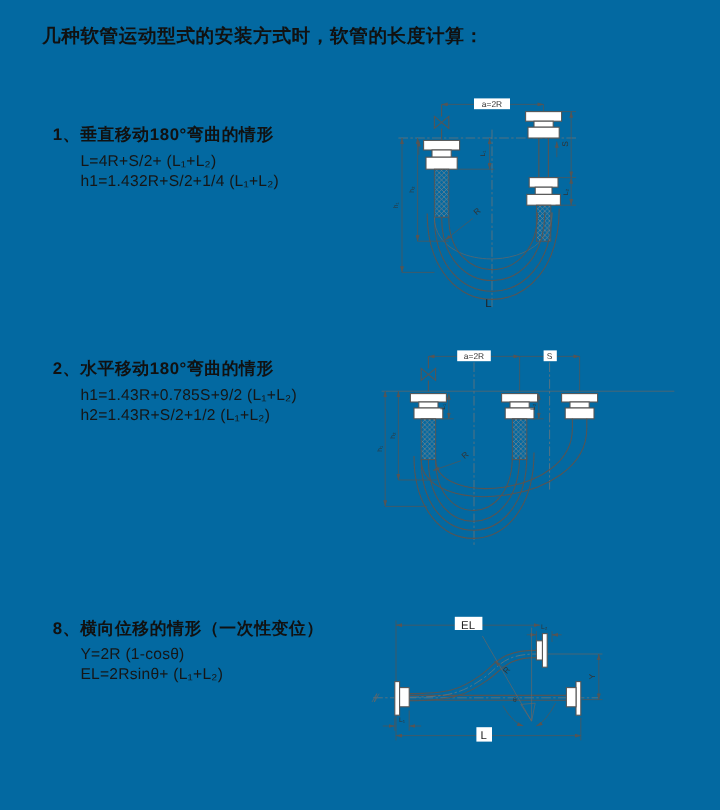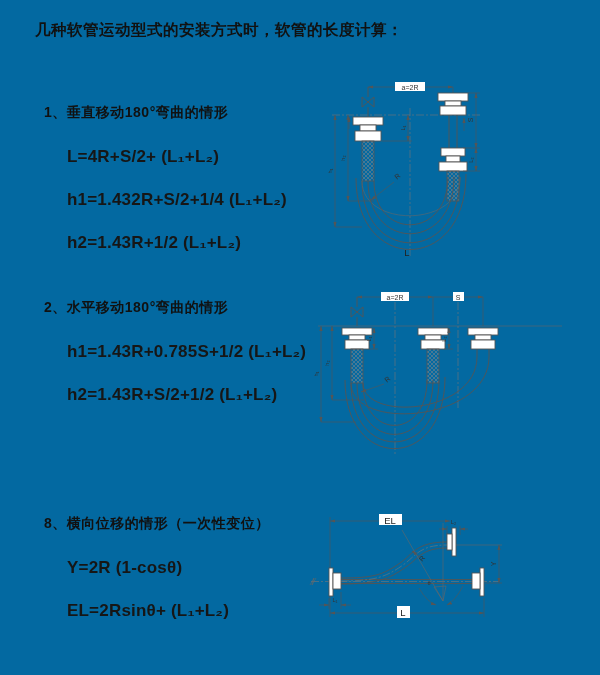--- a/index.html
+++ b/index.html
@@ -10,22 +10,22 @@
   .title{
     position:absolute;left:35px;top:20px;margin:0;
     font-size:15.5px;font-weight:bold;letter-spacing:0.5px;color:#111;
   }
   .sec{position:absolute;left:44px;}
   .sec1{top:104px;}
   .sec2{top:299px;}
   .sec3{top:515px;}
   .heading{font-size:14px;font-weight:bold;letter-spacing:0.5px;color:#111;height:20px;}
   .formula{
-    font-size:17px;font-weight:bold;letter-spacing:0.2px;color:#161616;
-    margin:23px 0 0 23px;white-space:nowrap;
+    font-size:13px;font-weight:normal;letter-spacing:0.2px;color:#161616;
+    margin:2px 0 0 23px;white-space:nowrap;
   }
   svg.diag{position:absolute;overflow:visible;}
   .d1{left:310px;top:60px;}
   .d2{left:306px;top:282px;}
   .d3{left:303px;top:493px;}
   svg .ln{stroke:#555;stroke-width:0.9;fill:none;}
   svg .thin{stroke:#666;stroke-width:0.6;fill:none;}
   svg .cl{stroke:#777;stroke-width:0.6;fill:none;stroke-dasharray:8 2 2 2;}
   svg .dim{stroke:#555;stroke-width:0.6;fill:none;}
   svg .fit{stroke:#555;stroke-width:0.9;fill:#fff;}
@@ -39,26 +39,25 @@
 <body>
 
 <div class="page">
 
   <h1 class="title">几种软管运动型式的安装方式时，软管的长度计算：</h1>
 
   <section class="sec sec1">
     <div class="heading">1、垂直移动180°弯曲的情形</div>
     <div class="formula">L=4R+S/2+ (L₁+L₂)</div>
     <div class="formula">h1=1.432R+S/2+1/4 (L₁+L₂)</div>
-    <div class="formula">h2=1.43R+1/2 (L₁+L₂)</div>
   </section>
 
   <section class="sec sec2">
     <div class="heading">2、水平移动180°弯曲的情形</div>
-    <div class="formula">h1=1.43R+0.785S+1/2 (L₁+L₂)</div>
+    <div class="formula">h1=1.43R+0.785S+9/2 (L₁+L₂)</div>
     <div class="formula">h2=1.43R+S/2+1/2 (L₁+L₂)</div>
   </section>
 
   <section class="sec sec3">
     <div class="heading">8、横向位移的情形（一次性变位）</div>
     <div class="formula">Y=2R (1-cosθ)</div>
     <div class="formula">EL=2Rsinθ+ (L₁+L₂)</div>
   </section>
 
   <svg class="diag d1" width="272" height="200" viewBox="0 0 272 200">

